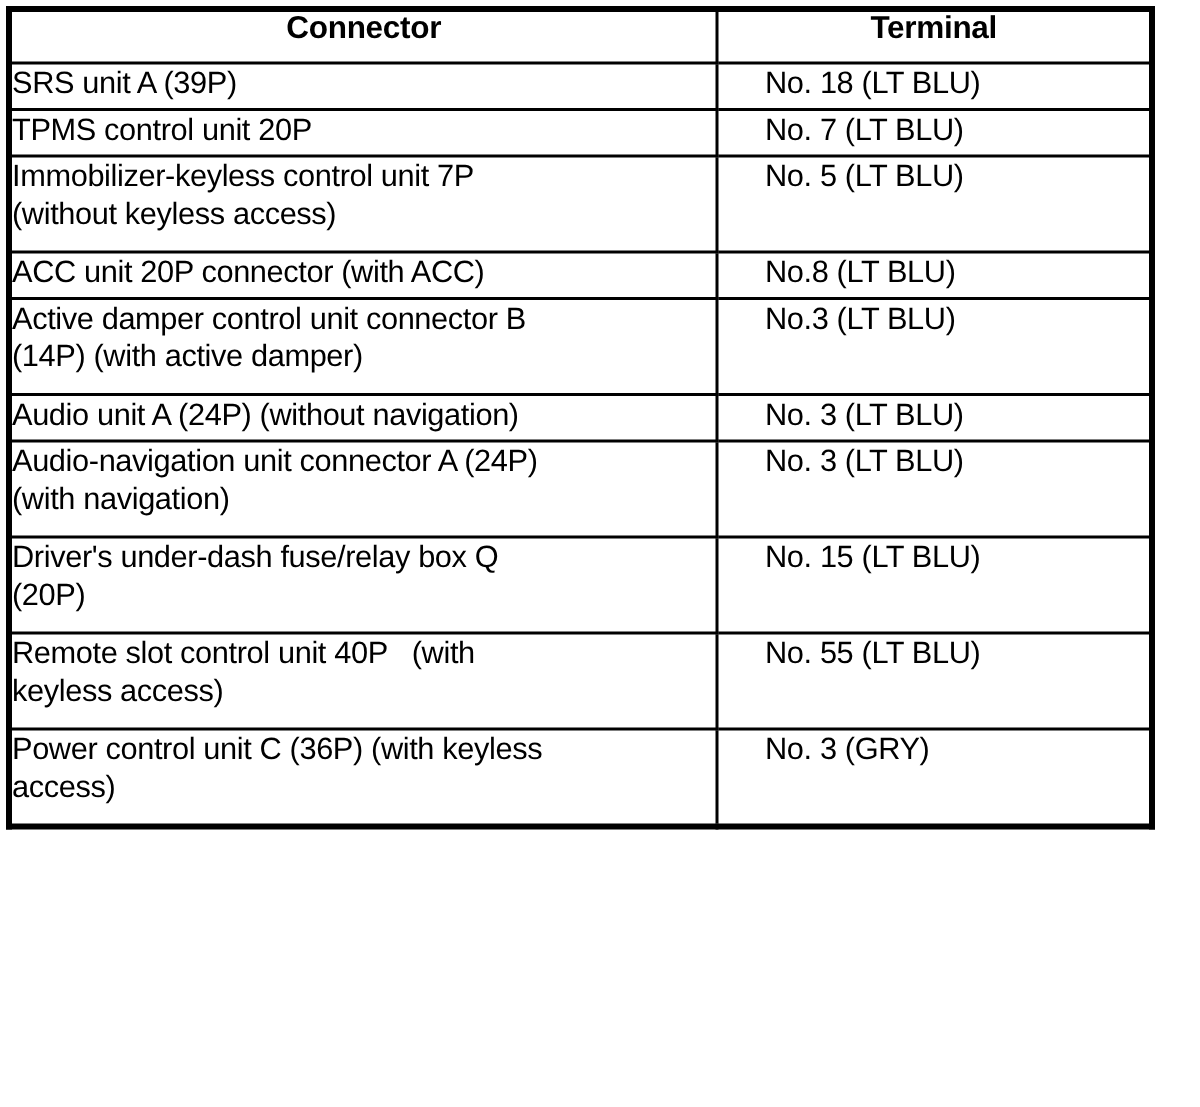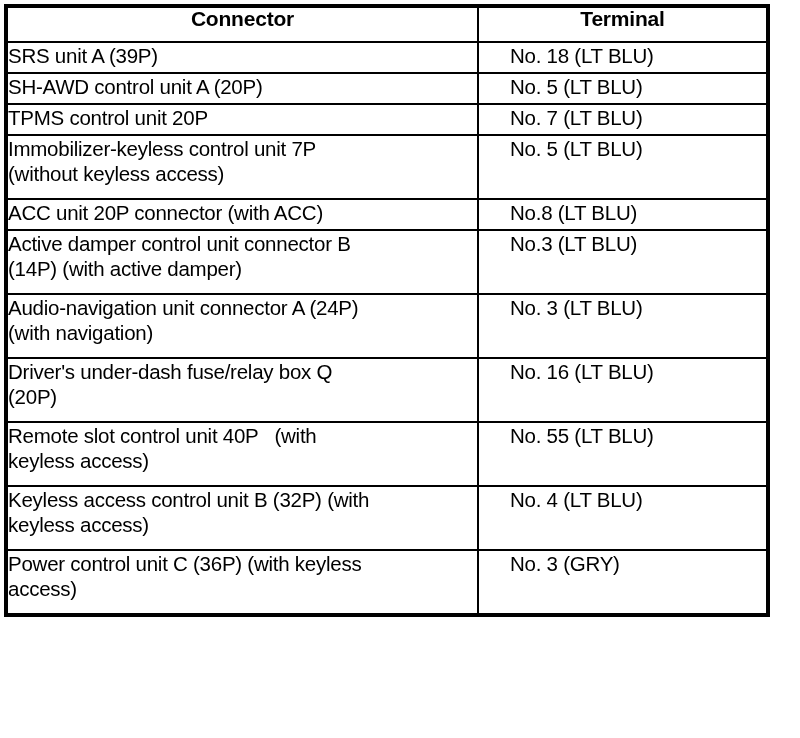--- a/index.html
+++ b/index.html
@@ -92,60 +92,55 @@
         <th>Connector</th>
         <th>Terminal</th>
       </tr>
     </thead>
     <tbody id="table-body">
         <tr class="h1">
           <td class="connector-cell">SRS unit A (39P)</td>
           <td class="terminal-cell">No. 18 (LT BLU)</td>
         </tr>
         <tr class="h1">
-          <td class="connector-cell">SH-AWD control unit A (20P)</td>
-          <td class="terminal-cell">No. 5 (LT BLU)</td>
-        </tr>
-        <tr class="h1">
           <td class="connector-cell">TPMS control unit 20P</td>
           <td class="terminal-cell">No. 7 (LT BLU)</td>
         </tr>
         <tr class="h2">
           <td class="connector-cell">Immobilizer-keyless control unit 7P
 (without keyless access)</td>
           <td class="terminal-cell">No. 5 (LT BLU)</td>
         </tr>
         <tr class="h1">
           <td class="connector-cell">ACC unit 20P connector (with ACC)</td>
           <td class="terminal-cell">No.8 (LT BLU)</td>
         </tr>
         <tr class="h2">
           <td class="connector-cell">Active damper control unit connector B
 (14P) (with active damper)</td>
           <td class="terminal-cell vcenter">No.3 (LT BLU)</td>
         </tr>
+        <tr class="h1">
+          <td class="connector-cell">Audio unit A (24P) (without navigation)</td>
+          <td class="terminal-cell">No. 3 (LT BLU)</td>
+        </tr>
         <tr class="h2">
           <td class="connector-cell">Audio-navigation unit connector A (24P)
 (with navigation)</td>
           <td class="terminal-cell">No. 3 (LT BLU)</td>
         </tr>
         <tr class="h2">
           <td class="connector-cell">Driver's under-dash fuse/relay box Q
 (20P)</td>
-          <td class="terminal-cell">No. 16 (LT BLU)</td>
+          <td class="terminal-cell">No. 15 (LT BLU)</td>
         </tr>
         <tr class="h2">
           <td class="connector-cell">Remote slot control unit 40P   (with
 keyless access)</td>
           <td class="terminal-cell">No. 55 (LT BLU)</td>
-        </tr>
-        <tr class="h2">
-          <td class="connector-cell">Keyless access control unit B (32P) (with
-keyless access)</td>
-          <td class="terminal-cell">No. 4 (LT BLU)</td>
         </tr>
         <tr class="h2">
           <td class="connector-cell">Power control unit C (36P) (with keyless
 access)</td>
           <td class="terminal-cell">No. 3 (GRY)</td>
         </tr>
       </tbody>
   </table>
 </div>
 

